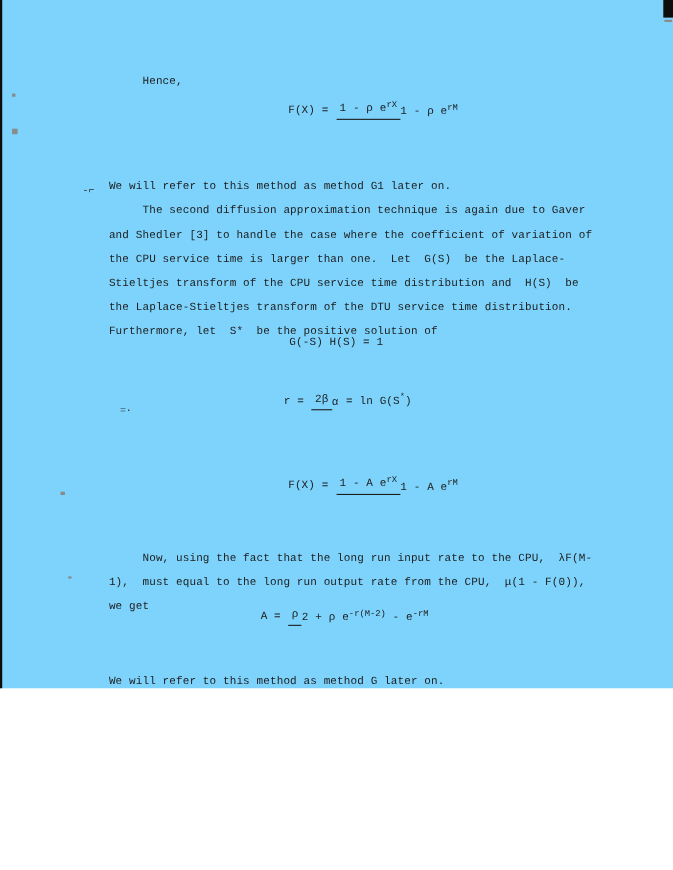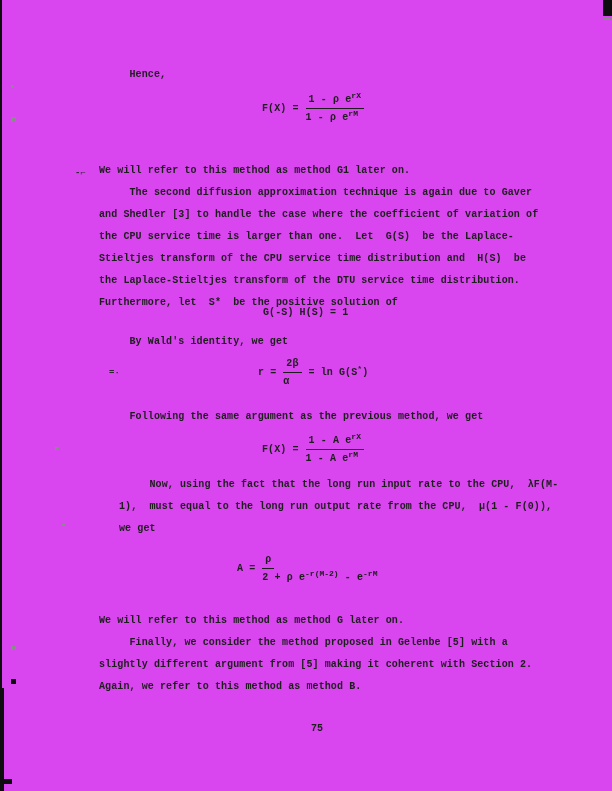--- a/index.html
+++ b/index.html
@@ -1,39 +1,39 @@
 <!DOCTYPE html>
 <html><head>
 <meta charset="utf-8">
 <style>
   html,body{margin:0;padding:0;background:#ffffff;}
   #page{
     position:relative;
-    width:612px;height:791px;
-    background:#d946ef;
+    width:612px;height:626px;
+    background:#7dd3fc;
     overflow:hidden;
     font-family:"Liberation Mono","DejaVu Sans Mono",monospace;
     font-size:10px;
-    font-weight:bold;
+    font-weight:normal;
     color:#1d1d1d;
     letter-spacing:0.1px;
   }
   .text-block{
     position:absolute;
     white-space:pre;
     line-height:22px;
   }
   .equation{
     position:absolute;
     display:flex;
     align-items:center;
     gap:7px;
     white-space:pre;
   }
-  .frac{display:inline-flex;flex-direction:column;align-items:flex-start;}
+  .frac{display:inline-flex;flex-direction:row;align-items:center;}
   .frac .num{display:block;line-height:13px;border-bottom:1.5px solid #1d1d1d;padding:0 3px 2px;}
   .frac .den{display:block;line-height:13px;padding-top:2px;}
   .sup{font-size:8px;position:relative;top:-4px;letter-spacing:0;}
   .eq-text{position:absolute;white-space:pre;line-height:13px;}
   .mark{position:absolute;background:#0d0d0d;}
   .mark.gray{background:#8a8a8a;}
   .glyph-mark{position:absolute;color:#2a2a2a;font-size:9px;line-height:9px;letter-spacing:0;}
 </style>
 </head>
 <body>
@@ -43,25 +43,23 @@
   <div class="text-block" style="left:99px;top:64px;">     Hence,</div>
 
   <div class="text-block" style="left:99px;top:160px;">We will refer to this method as method G1 later on.
      The second diffusion approximation technique is again due to Gaver
 and Shedler [3] to handle the case where the coefficient of variation of
 the CPU service time is larger than one.  Let  G(S)  be the Laplace-
 Stieltjes transform of the CPU service time distribution and  H(S)  be
 the Laplace-Stieltjes transform of the DTU service time distribution.
 Furthermore, let  S*  be the positive solution of</div>
 
-  <div class="text-block" style="left:99px;top:331px;">     By Wald's identity, we get</div>
 
-  <div class="text-block" style="left:99px;top:406px;">     Following the same argument as the previous method, we get</div>
 
-  <div class="text-block" style="left:99px;top:474px;margin-left:20px;">     Now, using the fact that the long run input rate to the CPU,  λF(M-
+  <div class="text-block" style="left:99px;top:498px;">     Now, using the fact that the long run input rate to the CPU,  λF(M-
 1),  must equal to the long run output rate from the CPU,  μ(1 - F(0)),
 we get</div>
 
   <div class="text-block" style="left:99px;top:610px;">We will refer to this method as method G later on.
      Finally, we consider the method proposed in Gelenbe [5] with a
 slightly different argument from [5] making it coherent with Section 2.
 Again, we refer to this method as method B.</div>
 
   <div class="equation" style="left:262px;top:93px;">
     <span>F(X) =</span>

